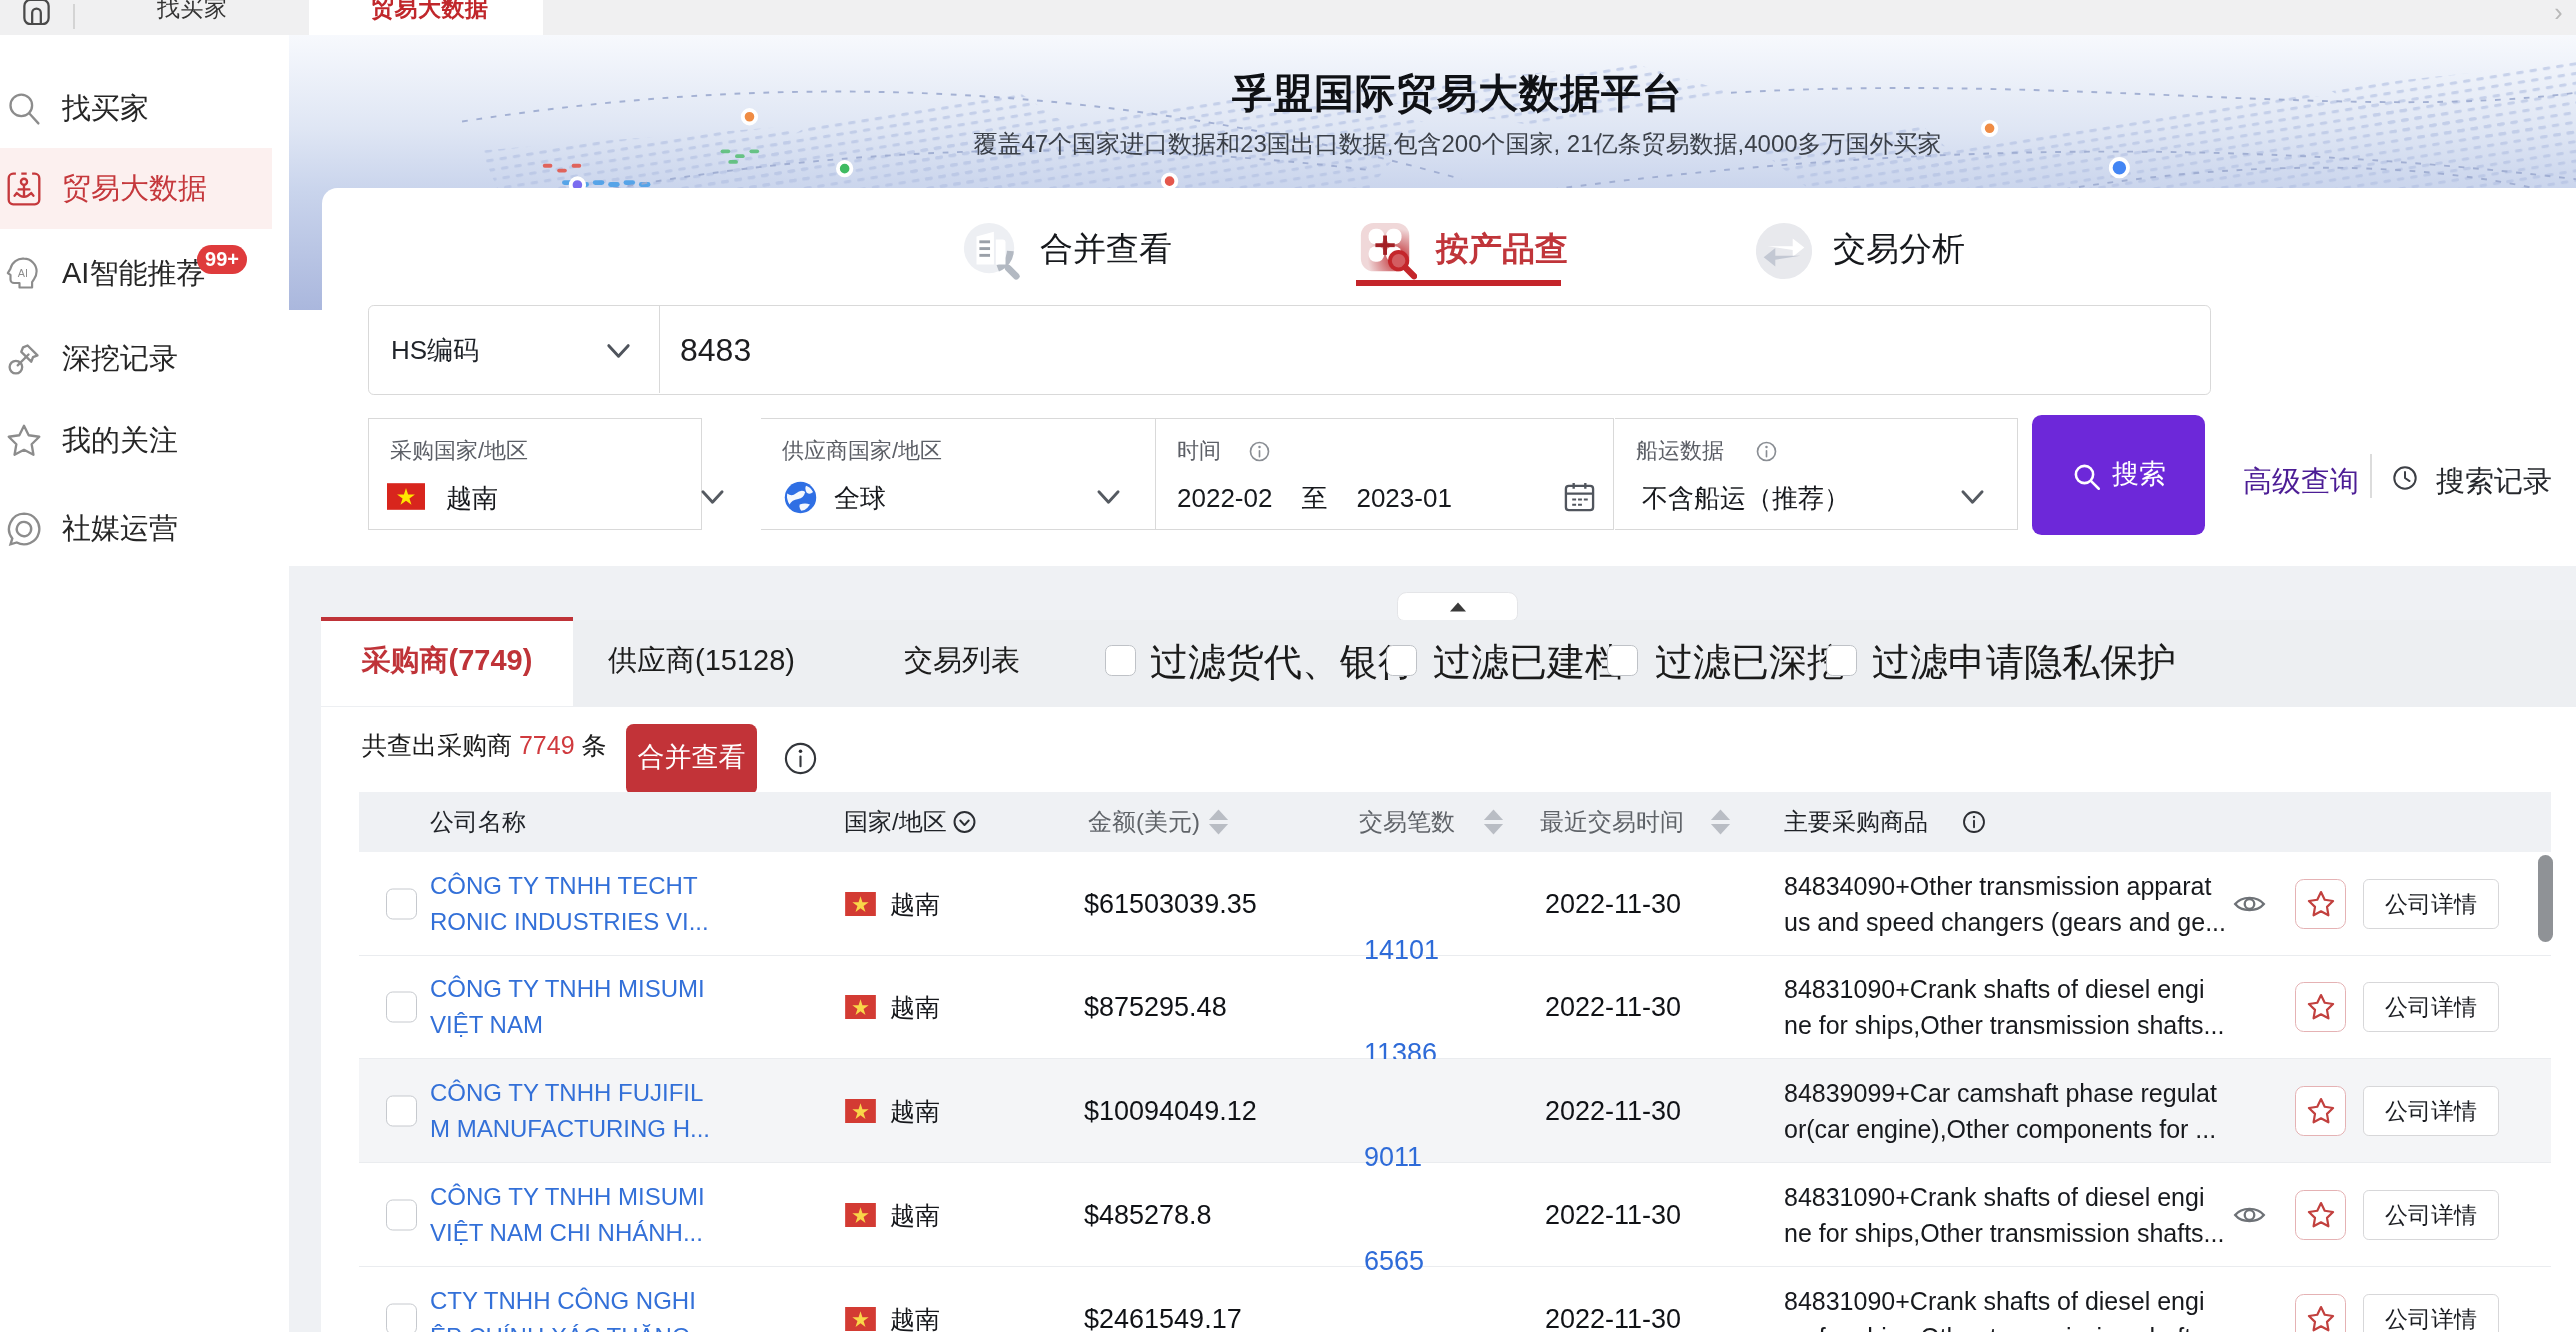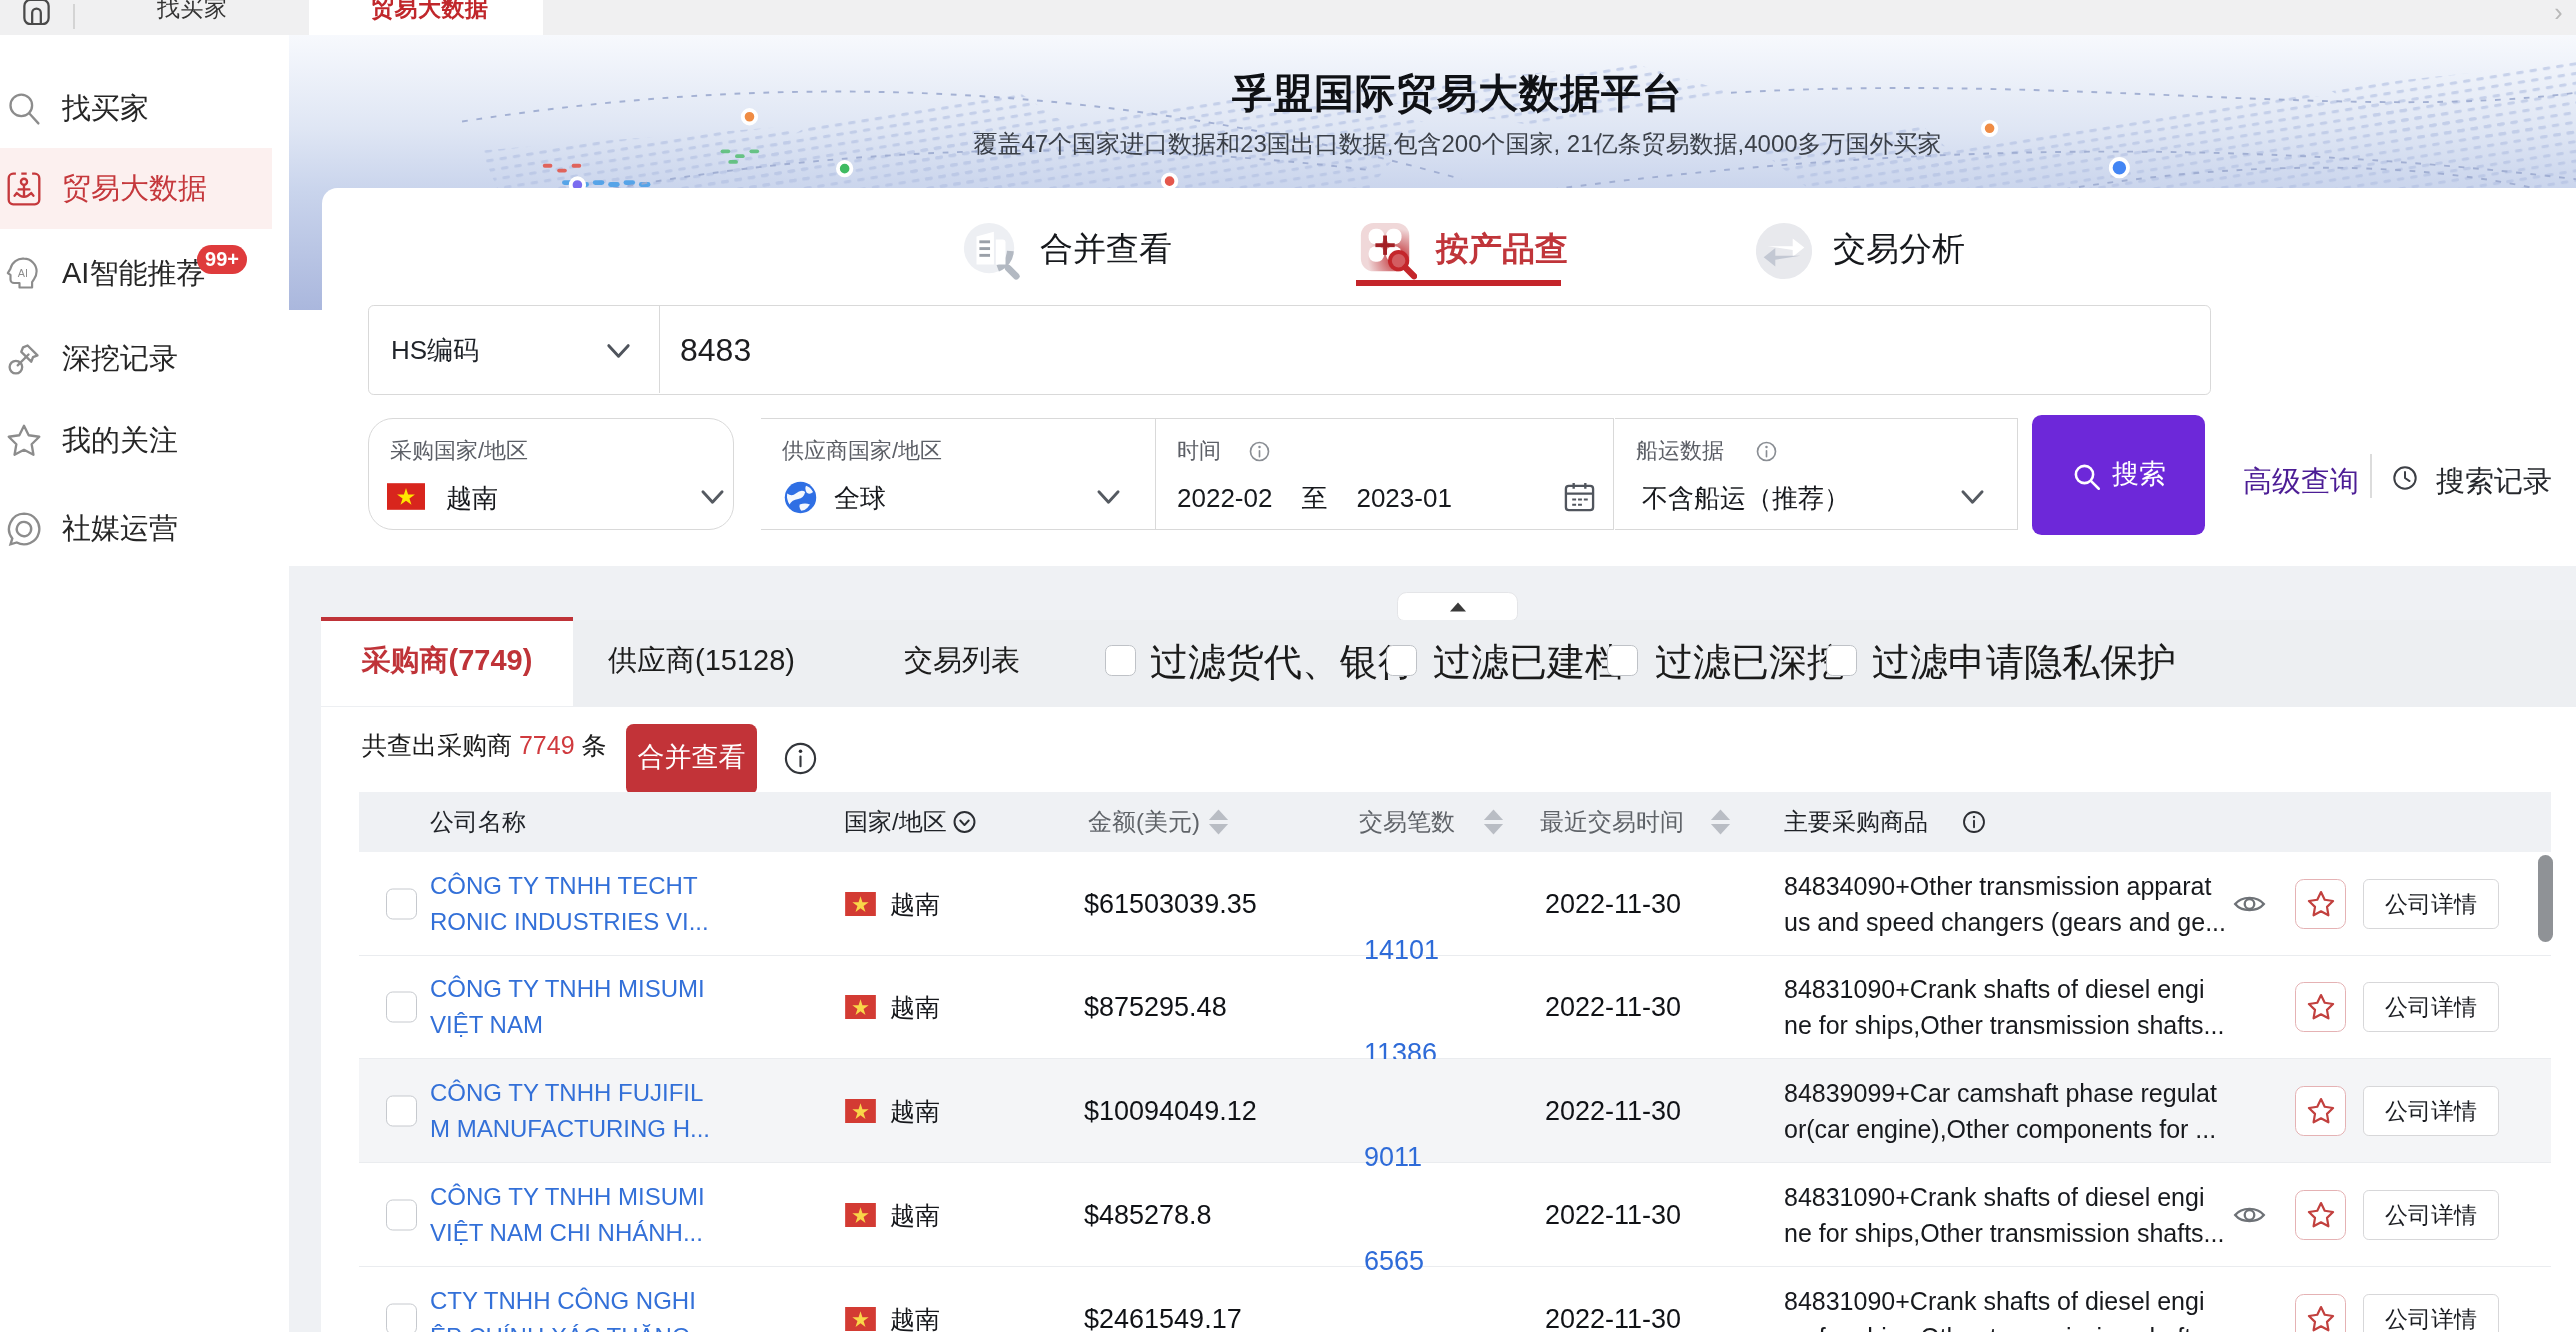--- a/index.html
+++ b/index.html
@@ -202,21 +202,21 @@
     <div class="frow1">
       <div class="sel">
         <div class="lab">HS编码</div>
         <svg class="abs" style="right:25px;top:29px;" width="31" height="31" viewBox="0 0 32 32" fill="none">
             <path d="M6 11 L16 22 L26 11" stroke="#4f545c" stroke-width="3" stroke-linecap="round" stroke-linejoin="round"></path>
           </svg>
       </div>
       <div class="val">8483</div>
     </div>
 
-    <div class="frow2" style="left:46px; width:366px;border-radius:25px;">
+    <div class="frow2" style="left:46px; width:334px;">
       <div class="flab">采购国家/地区</div>
       <svg class="abs" style="left:18px;top:64px;" width="38" height="27" viewBox="0 0 40 28">
           <rect width="40" height="28" fill="#d8251d"></rect>
           <polygon points="20,5 22.2,11.8 29.4,11.8 23.6,16 25.8,22.8 20,18.6 14.2,22.8 16.4,16 10.6,11.8 17.8,11.8" fill="#ffe600"></polygon>
         </svg>
       <div class="fval" style="left:77px;">越南</div>
       <svg class="abs" style="left:330px;top:67px;" width="27" height="23" viewBox="0 0 28 24" fill="none">
           <path d="M4 6 L14 17 L24 6" stroke="#555a61" stroke-width="3" stroke-linecap="round" stroke-linejoin="round"></path>
         </svg>
     </div>

